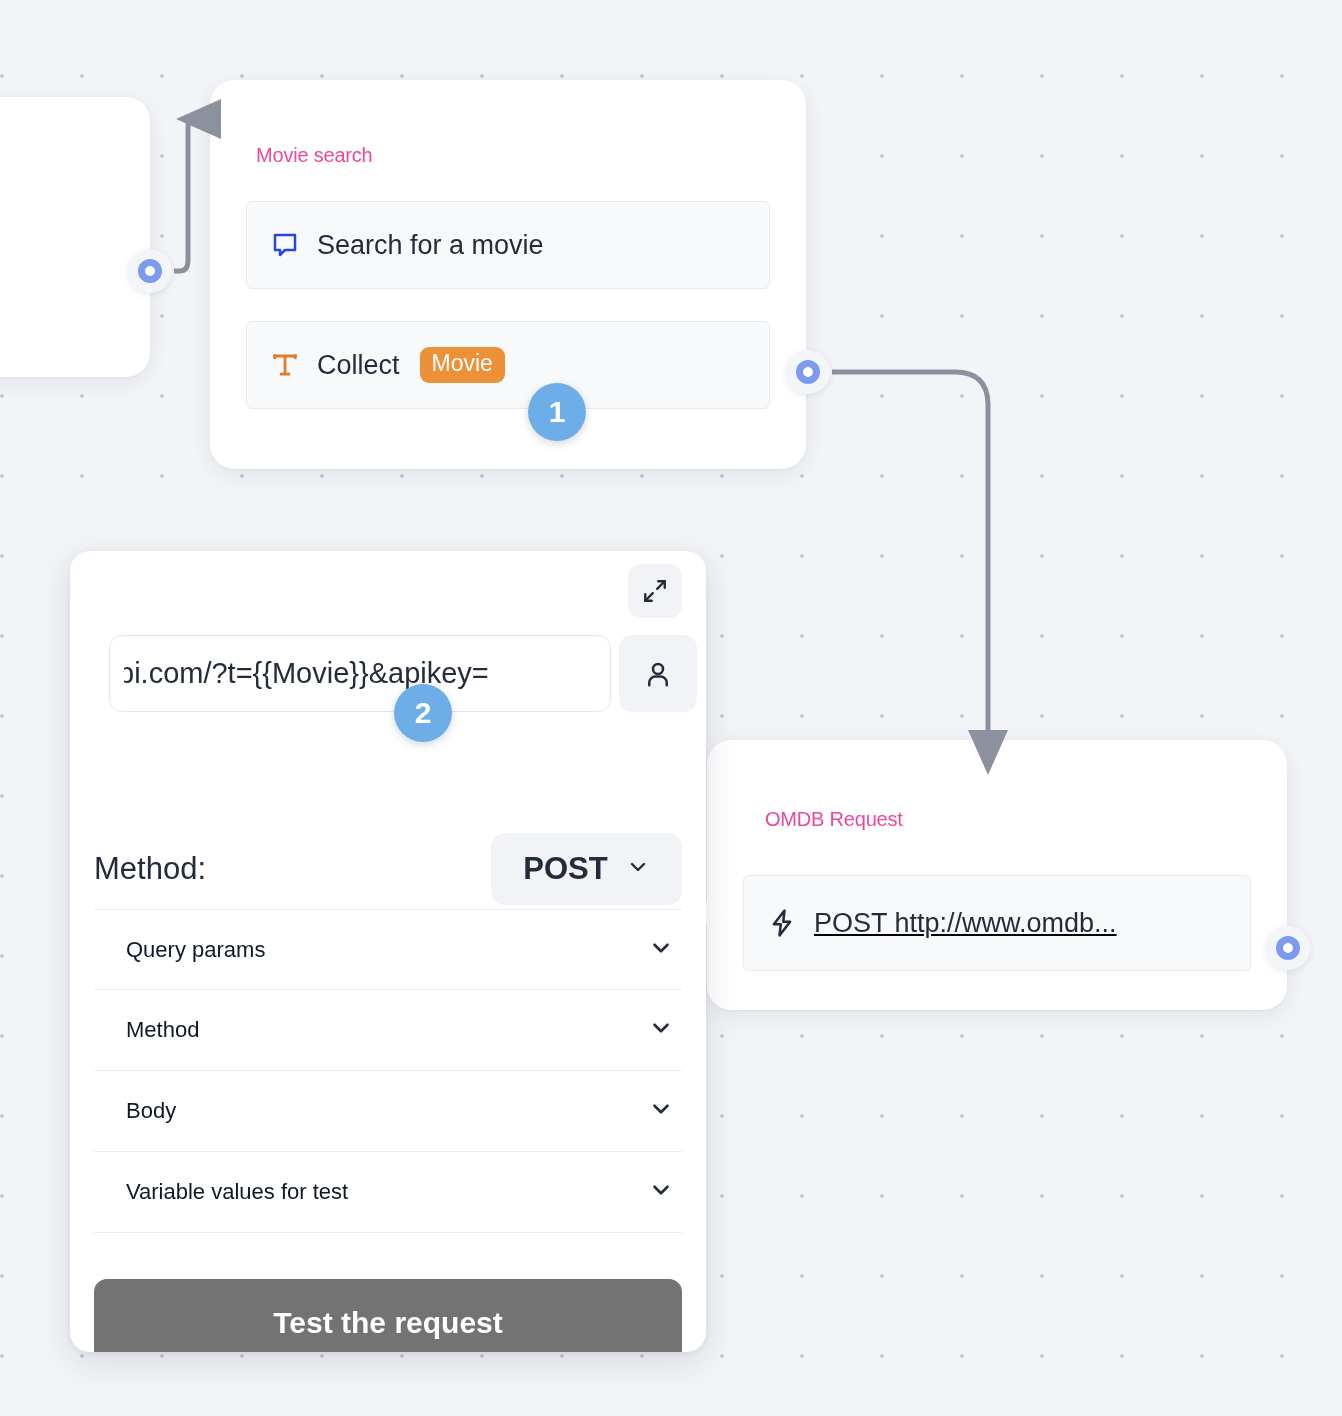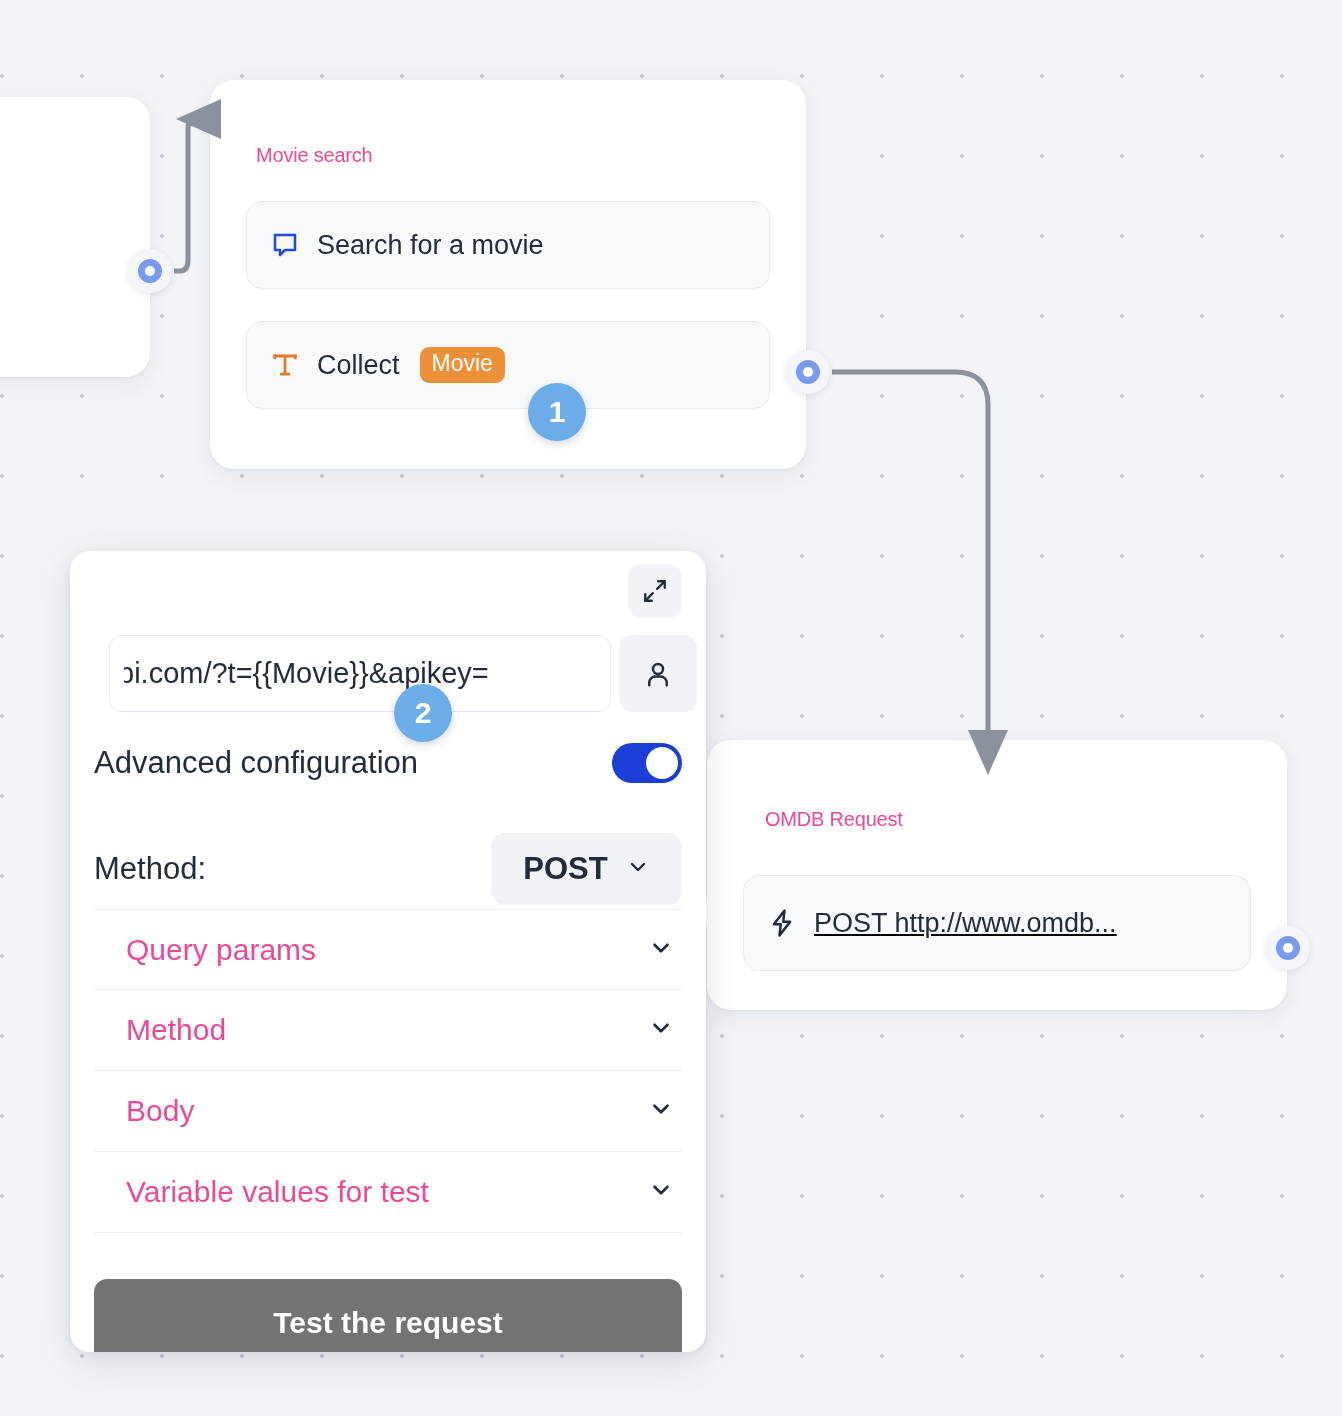--- a/index.html
+++ b/index.html
@@ -38,21 +38,21 @@
     color: #ec4899;
     letter-spacing: -0.2px;
   }
 
   .node-row {
     display: flex;
     align-items: center;
     gap: 16px;
     background: #f8f9fb;
     border: 1px solid #e8eaef;
-    border-radius: 16px;
+    border-radius: 6px;
     height: 88px;
     padding: 0 22px;
     font-size: 27px;
     color: #242c3c;
     text-align: right;
   }
 
   .row-icon {
     width: 32px;
     height: 32px;
@@ -285,21 +285,21 @@
   .acc-item {
     height: 81px;
     display: flex;
     align-items: center;
     justify-content: space-between;
     border-bottom: 1px solid #eceef2;
     padding: 0 8px 0 32px;
     cursor: pointer;
   }
   .acc-item:first-child { border-top: 1px solid #eceef2; }
-  .acc-label { font-size: 30px; color: #ec4899; }
+  .acc-label { font-size: 22px; color: #0f172a; }
 
   #test-btn {
     position: absolute;
     left: 24px;
     top: 728px;
     width: 588px;
     height: 88px;
     background: #737373;
     color: #ffffff;
     border: none;
@@ -392,24 +392,20 @@
     <div id="url-row">
       <input id="url-input" type="text" placeholder="Enter request URL" value="pi.com/?t={{Movie}}&amp;apikey=" style="">
       <button class="icon-btn" id="user-btn">
         <svg width="30" height="30" viewBox="0 0 24 24" fill="none" stroke="#242c3c" stroke-width="2" stroke-linecap="round" stroke-linejoin="round">
           <circle cx="12" cy="8" r="4"></circle>
           <path d="M5 21v-2a5 5 0 0 1 5-5h4a5 5 0 0 1 5 5v2"></path>
         </svg>
       </button>
     </div>
 
-    <div id="adv-row">
-      <span id="adv-label">Advanced configuration</span>
-      <div class="toggle"></div>
-    </div>
 
     <div id="method-row">
       <span id="method-label">Method:</span>
       <div id="method-select">
         <span>POST</span>
         <span>
           <svg width="24" height="24" viewBox="0 0 24 24" fill="none" stroke="#242c3c" stroke-width="2.4" stroke-linecap="round" stroke-linejoin="round">
             <path d="M6 9l6 6 6-6"></path>
           </svg>
         </span>

